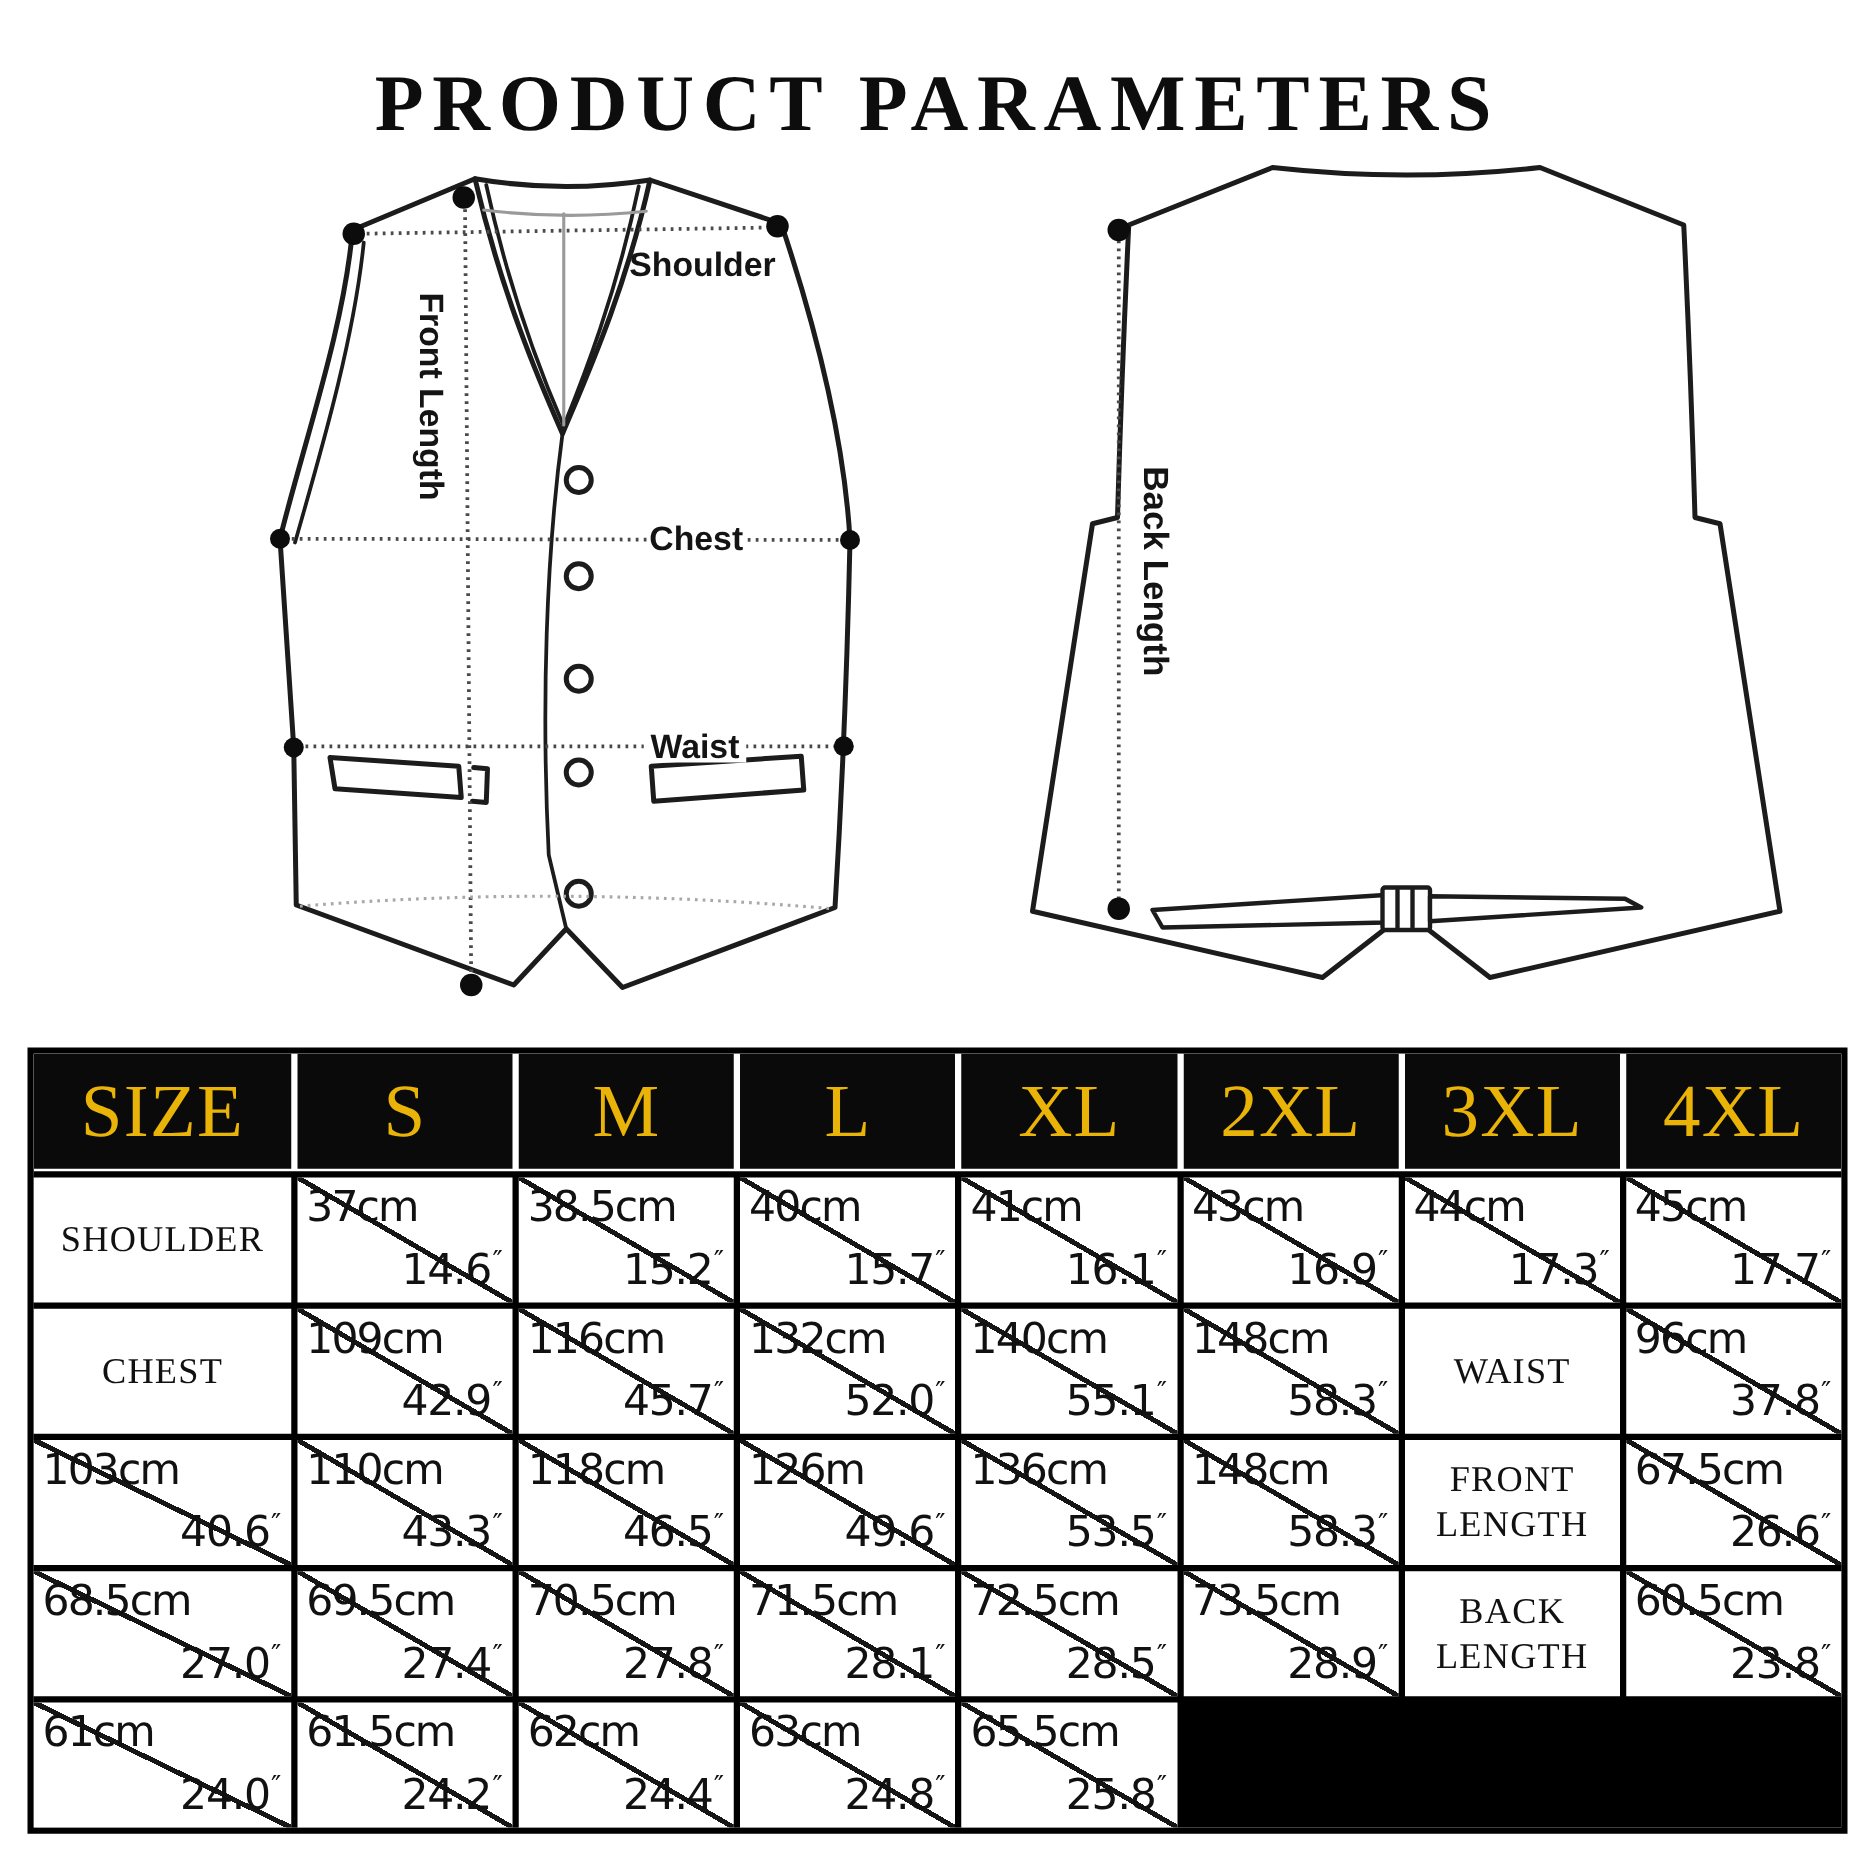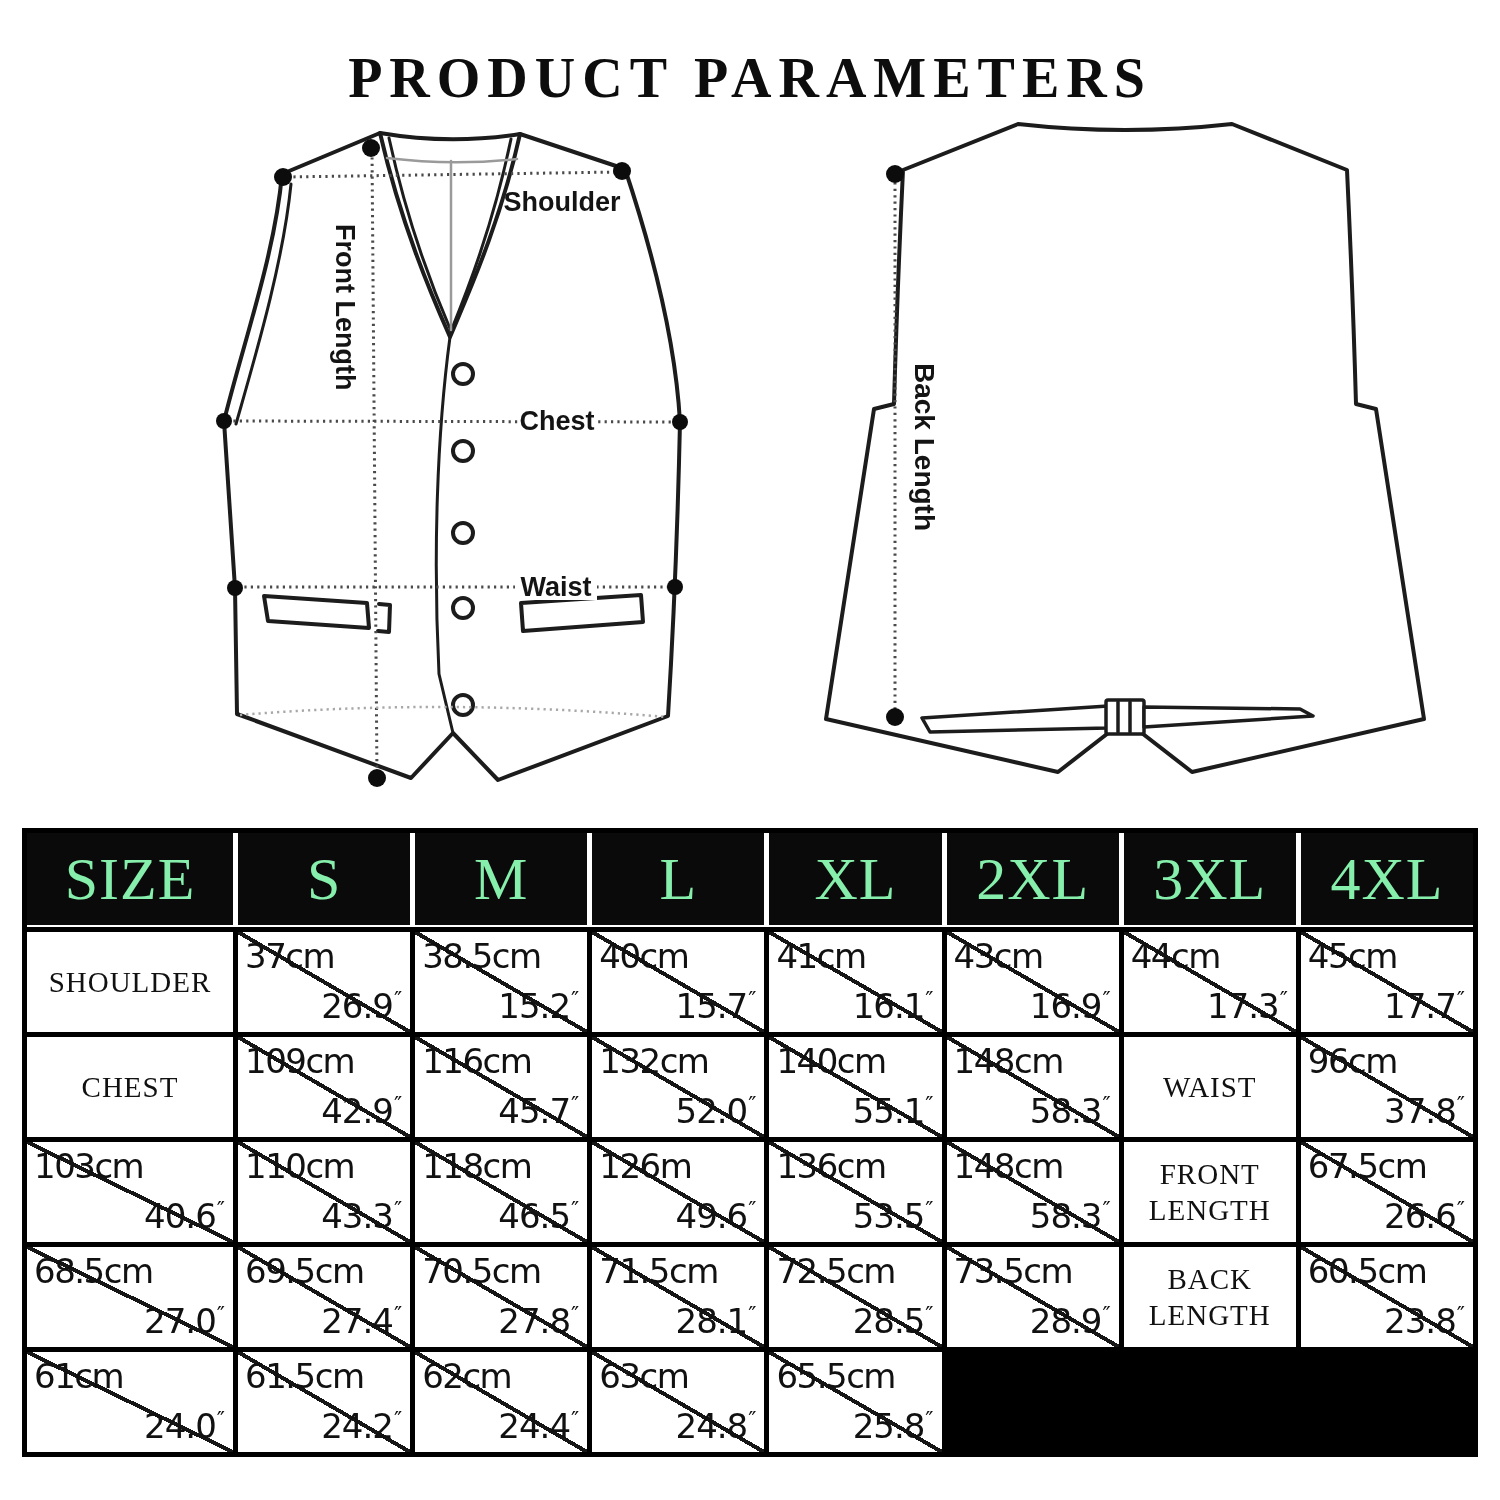--- a/index.html
+++ b/index.html
@@ -1,28 +1,28 @@
 <!DOCTYPE html>
 <html><head>
 <meta charset="utf-8">
 <style>
   html,body { margin:0; padding:0; background:#ffffff; }
   .page { position:relative; width:1500px; height:1500px; background:#fff; overflow:hidden;
           font-family:"Liberation Sans", sans-serif; color:#111; }
   .title { margin:46px 0 0 0; text-align:center; font-family:"Liberation Serif", serif;
-           font-weight:700; font-size:56px; letter-spacing:7px; color:#0d0d0d; white-space:nowrap; }
+           font-weight:700; font-size:64px; letter-spacing:7px; color:#0d0d0d; white-space:nowrap; }
   .diagrams { position:relative; height:706px; }
   .svg-front { position:absolute; left:205px; top:4px; }
   .svg-back  { position:absolute; left:800px; top:-6px; }
   svg text { font-family:"Liberation Sans", sans-serif; font-weight:700; fill:#141414; }
 
   
   .size-table { width:1456px; margin:12px auto 0 auto; border:5px solid #000; background:#fff; box-sizing:border-box; }
   .t-head { display:grid; grid-template-columns:206px repeat(7,1fr); column-gap:5px; background:#fff; }
-  .t-head .hdr { background:#0a0a0a; color:#86efac; height:92px; display:flex; align-items:center; justify-content:center;
+  .t-head .hdr { background:#0a0a0a; color:#eab308; height:92px; display:flex; align-items:center; justify-content:center;
                  font-family:"Liberation Serif", serif; font-size:60px; letter-spacing:1px; }
   .t-body { display:grid; grid-template-columns:206px repeat(7,1fr); gap:5px; background:#000;
             margin-top:2px; padding-top:5px; }
   .lbl { background:#fff; height:100px; display:flex; align-items:center; justify-content:center;
          font-family:"Liberation Serif", serif; font-size:29px; letter-spacing:1px; text-align:center;
          line-height:1.25; padding:0 18px; box-sizing:border-box; }
   .cell { position:relative; background-color:#fff; height:100px;
           background-image:linear-gradient(to top right,
             transparent calc(50% - 2px), #161616 calc(50% - 2px), #161616 calc(50% + 2px), transparent calc(50% + 2px)); }
   .cm { position:absolute; top:4px; left:7px; font-family:"DejaVu Sans", sans-serif; font-size:34px; letter-spacing:-1.5px;text-align:center; }
@@ -122,21 +122,21 @@
       <div class="hdr">XL</div>
       <div class="hdr">2XL</div>
       <div class="hdr">3XL</div>
       <div class="hdr">4XL</div>
     </div>
     <div class="t-body">
 
       <div class="lbl">SHOULDER</div>
       <div class="cell">
           <span class="cm">37cm</span>
-          <span class="in"><span>26.9</span><span class="pr">″</span></span>
+          <span class="in"><span>14.6</span><span class="pr">″</span></span>
         </div>
       <div class="cell">
           <span class="cm">38.5cm</span>
           <span class="in"><span>15.2</span><span class="pr">″</span></span>
         </div>
       <div class="cell">
           <span class="cm">40cm</span>
           <span class="in"><span>15.7</span><span class="pr">″</span></span>
         </div>
       <div class="cell">

